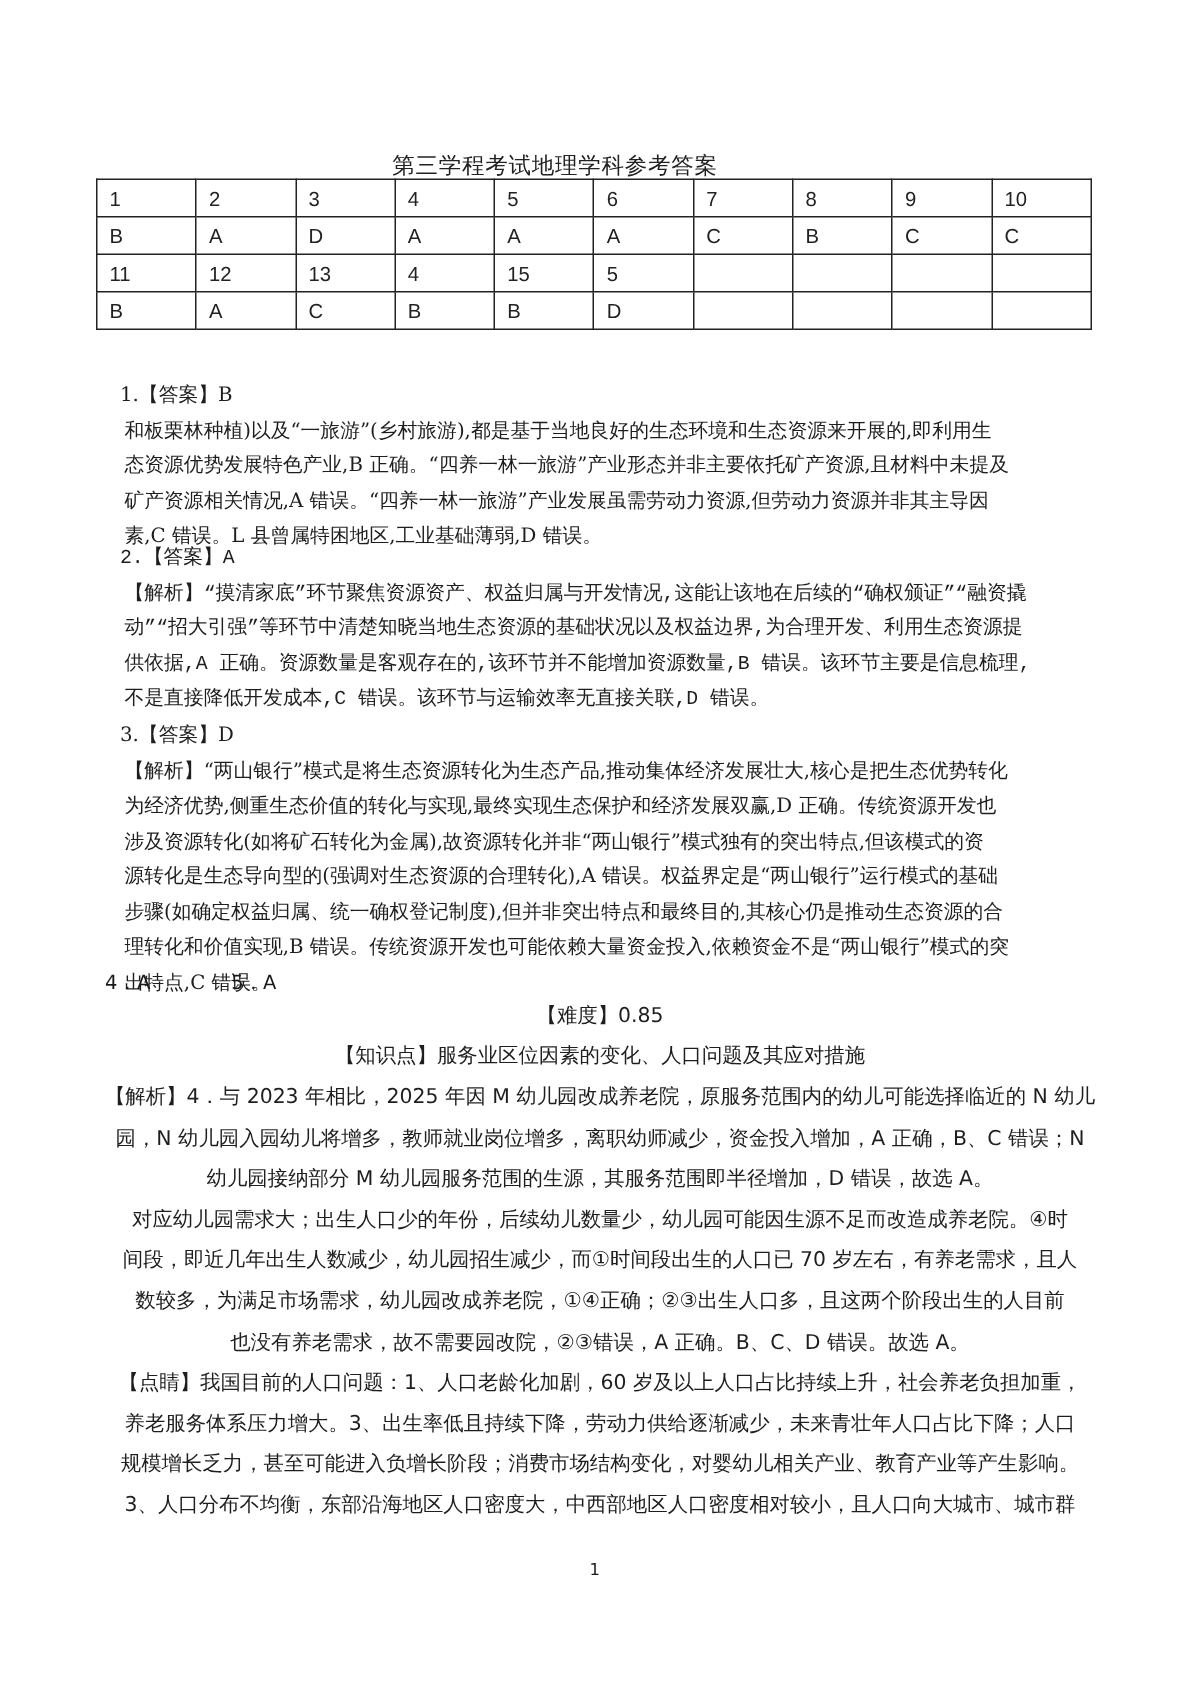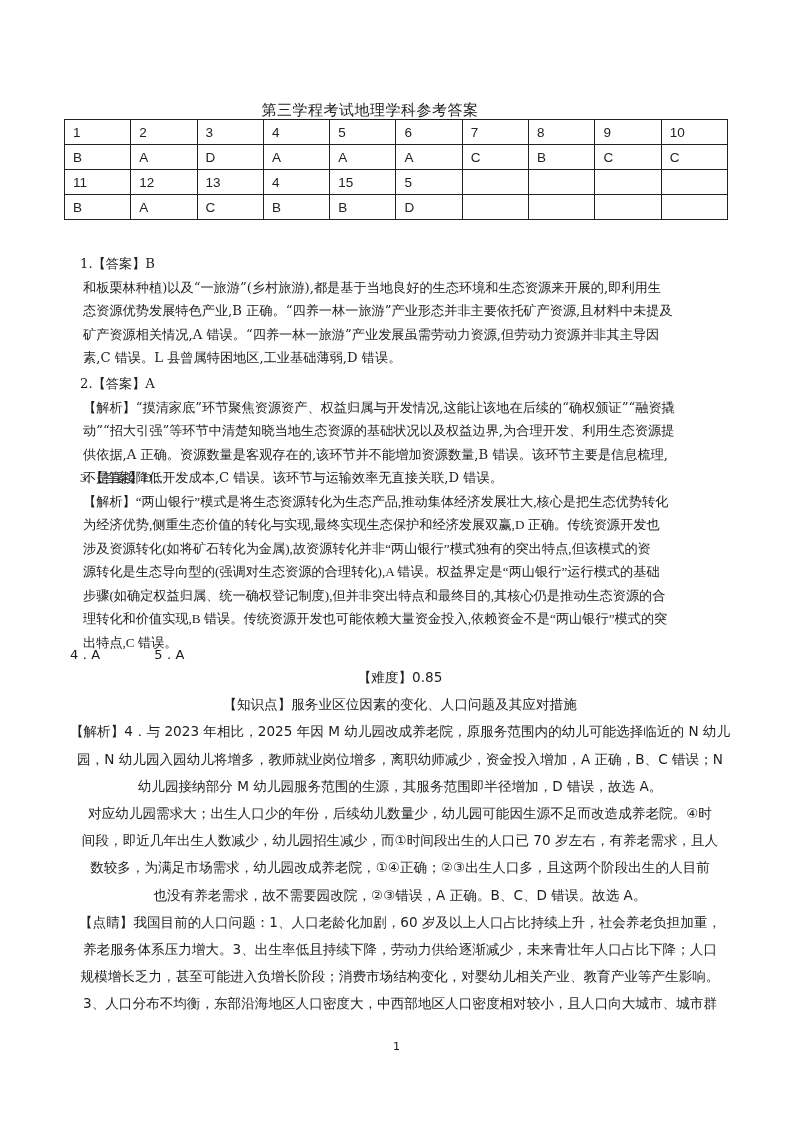--- a/index.html
+++ b/index.html
@@ -88,31 +88,31 @@
   <div class="scan" style="top:252px;">
     <span class="head">1.【答案】B</span>
     <div class="para">
       <span class="line">和板栗林种植)以及“一旅游”(乡村旅游),都是基于当地良好的生态环境和生态资源来开展的,即利用生</span>
       <span class="line">态资源优势发展特色产业,B 正确。“四养一林一旅游”产业形态并非主要依托矿产资源,且材料中未提及</span>
       <span class="line">矿产资源相关情况,A 错误。“四养一林一旅游”产业发展虽需劳动力资源,但劳动力资源并非其主导因</span>
       <span class="line">素,C 错误。L 县曾属特困地区,工业基础薄弱,D 错误。</span>
     </div>
   </div>
 
-  <div class="scan" style="top:372px;">
+  <div class="scan" style="top:360px;font-family:Liberation Mono, monospace;">
     <span class="head">2.【答案】A</span>
     <div class="para">
       <span class="line">【解析】“摸清家底”环节聚焦资源资产、权益归属与开发情况,这能让该地在后续的“确权颁证”“融资撬</span>
       <span class="line">动”“招大引强”等环节中清楚知晓当地生态资源的基础状况以及权益边界,为合理开发、利用生态资源提</span>
       <span class="line">供依据,A 正确。资源数量是客观存在的,该环节并不能增加资源数量,B 错误。该环节主要是信息梳理,</span>
       <span class="line">不是直接降低开发成本,C 错误。该环节与运输效率无直接关联,D 错误。</span>
     </div>
   </div>
 
-  <div class="scan" style="top:466px;font-family:Liberation Serif, serif;">
+  <div class="scan" style="top:479px;">
     <span class="head">3.【答案】D</span>
     <div class="para">
       <span class="line">【解析】“两山银行”模式是将生态资源转化为生态产品,推动集体经济发展壮大,核心是把生态优势转化</span>
       <span class="line">为经济优势,侧重生态价值的转化与实现,最终实现生态保护和经济发展双赢,D 正确。传统资源开发也</span>
       <span class="line">涉及资源转化(如将矿石转化为金属),故资源转化并非“两山银行”模式独有的突出特点,但该模式的资</span>
       <span class="line">源转化是生态导向型的(强调对生态资源的合理转化),A 错误。权益界定是“两山银行”运行模式的基础</span>
       <span class="line">步骤(如确定权益归属、统一确权登记制度),但并非突出特点和最终目的,其核心仍是推动生态资源的合</span>
       <span class="line">理转化和价值实现,B 错误。传统资源开发也可能依赖大量资金投入,依赖资金不是“两山银行”模式的突</span>
       <span class="line">出特点,C 错误。</span>
     </div>

